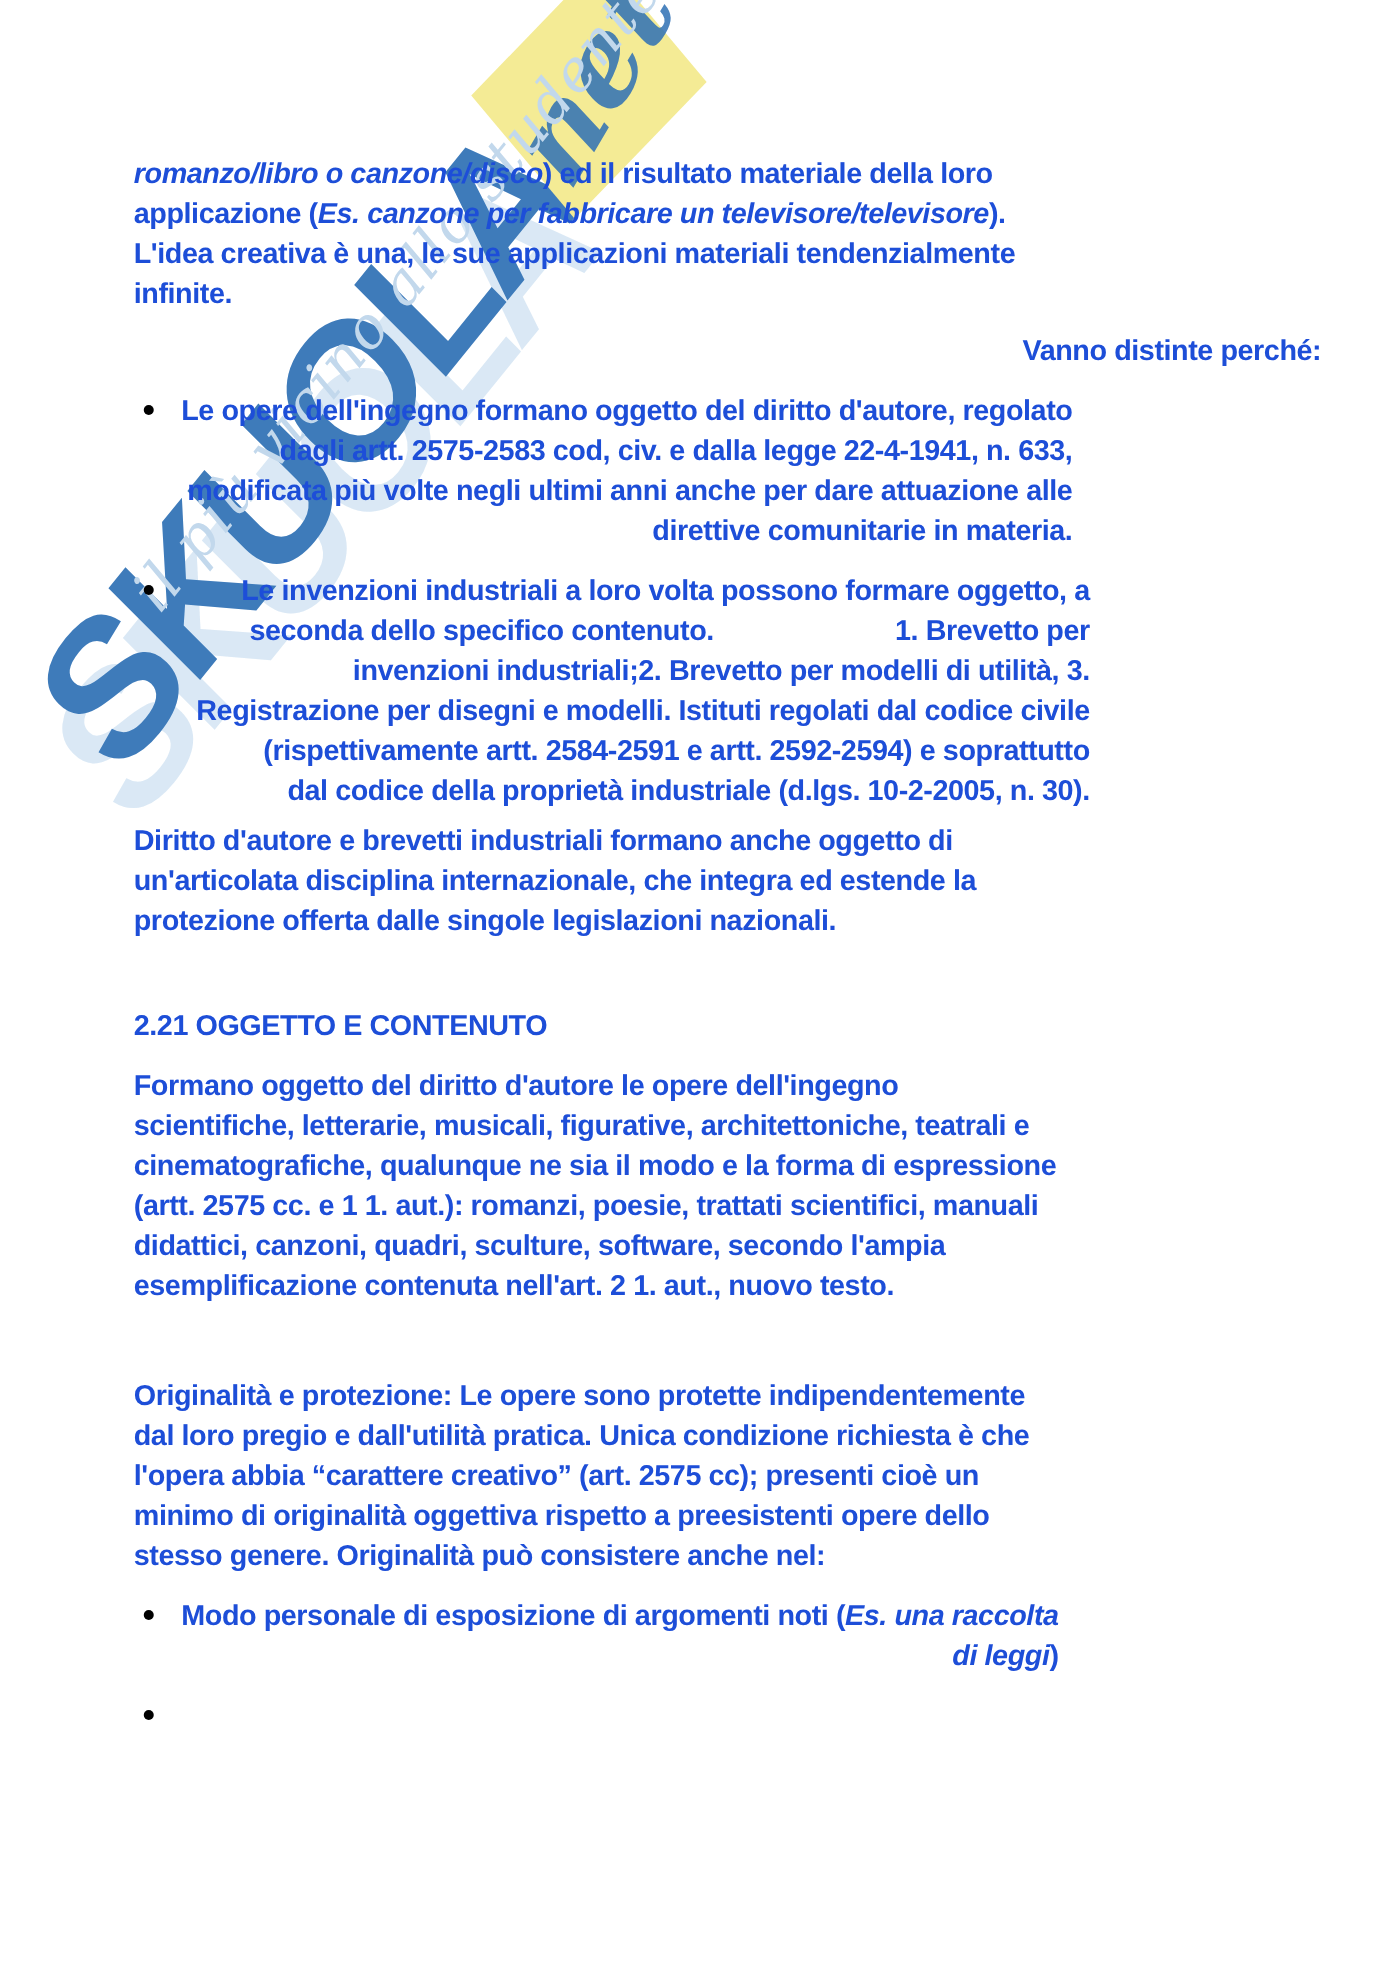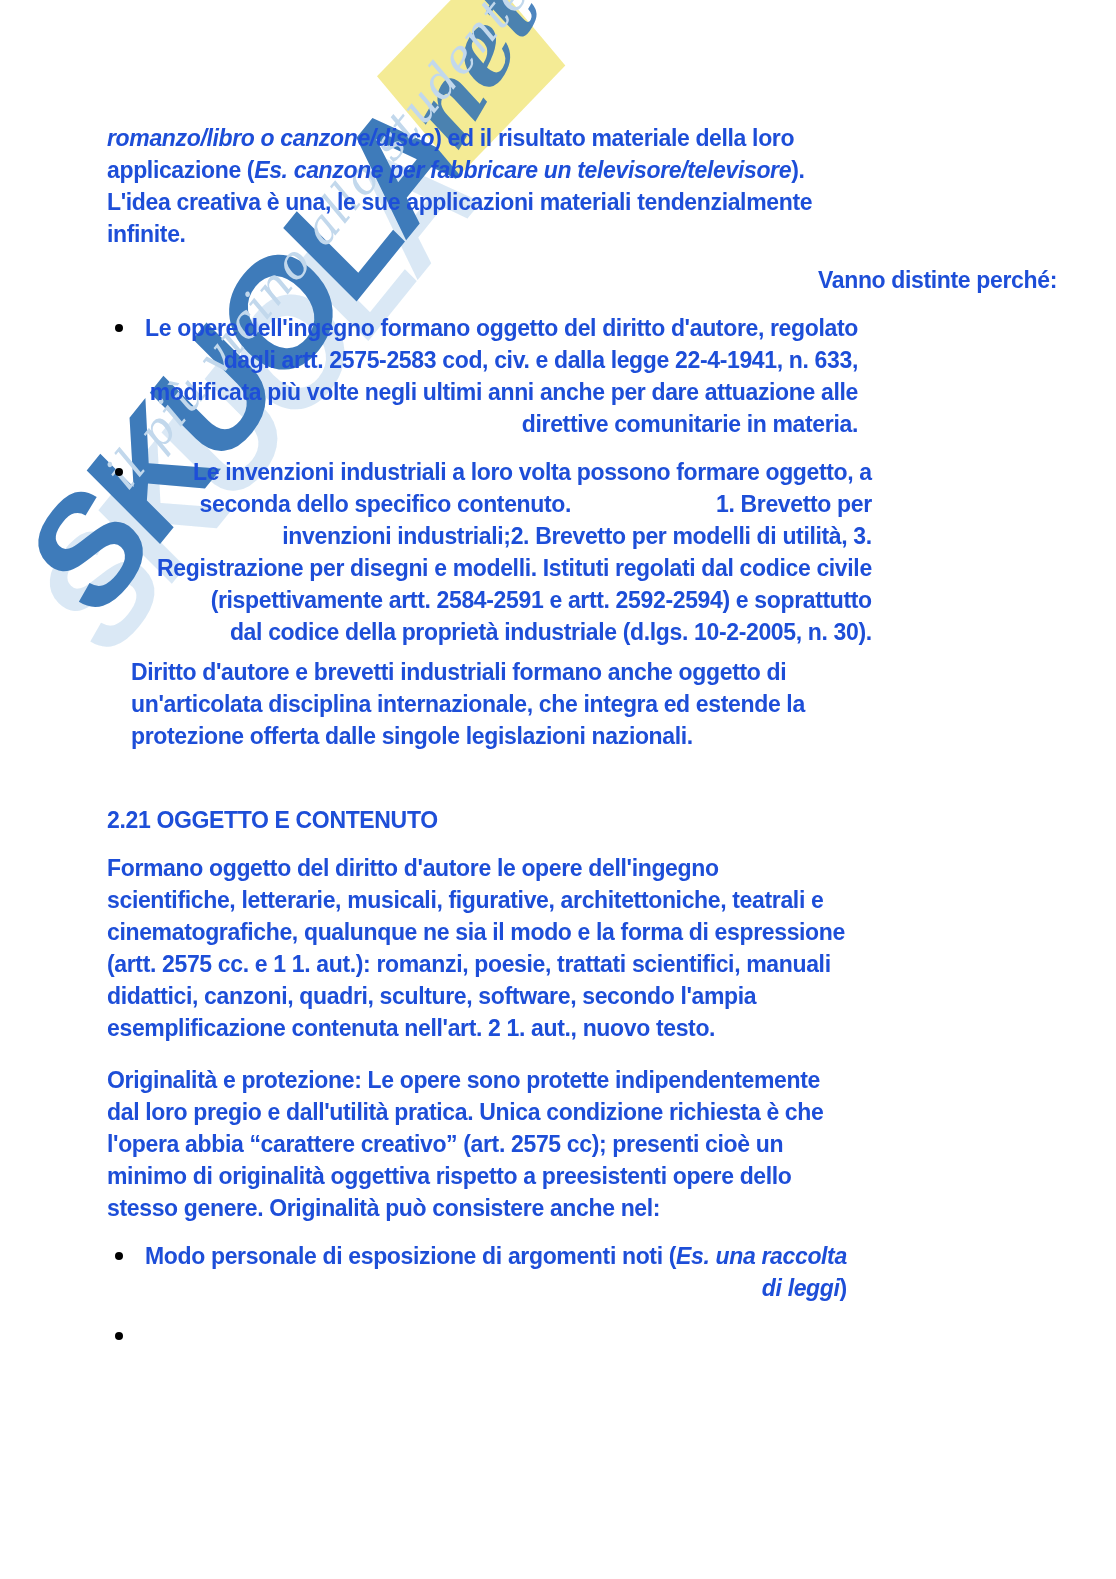--- a/index.html
+++ b/index.html
@@ -68,22 +68,22 @@
     z-index:1;
     color:#1d4ed8;
     font-weight:bold;
     font-size:23px;
     line-height:32px;
     letter-spacing:-0.35px;
   }
   .para { margin:0 0 14px 0; white-space:pre-wrap; }
   .para em, .li-text em { font-style:italic; }
   .mb16 { margin-bottom:16px;text-align:right; }
-  .mb52 { margin-bottom:52px;margin-left:24px; }
-  .mb48 { margin-bottom:20px; }
+  .mb52 { margin-bottom:52px; }
+  .mb48 { margin-bottom:56px; }
   .mb12 { margin-bottom:16px; }
   .heading { margin:0 0 20px 0; white-space:pre-wrap; }
   .heading.h2 { margin-bottom:16px; }
 
   ul.blist { list-style:none; margin:0 0 8px 0; padding:0; }
   ul.blist li { display:flex; margin:0 0 16px 0;text-align:right; }
   ul.blist li:last-child { margin-bottom:0;gap:12px; }
   .bullet-dot {
     flex:none;
     width:8px; height:8px;

